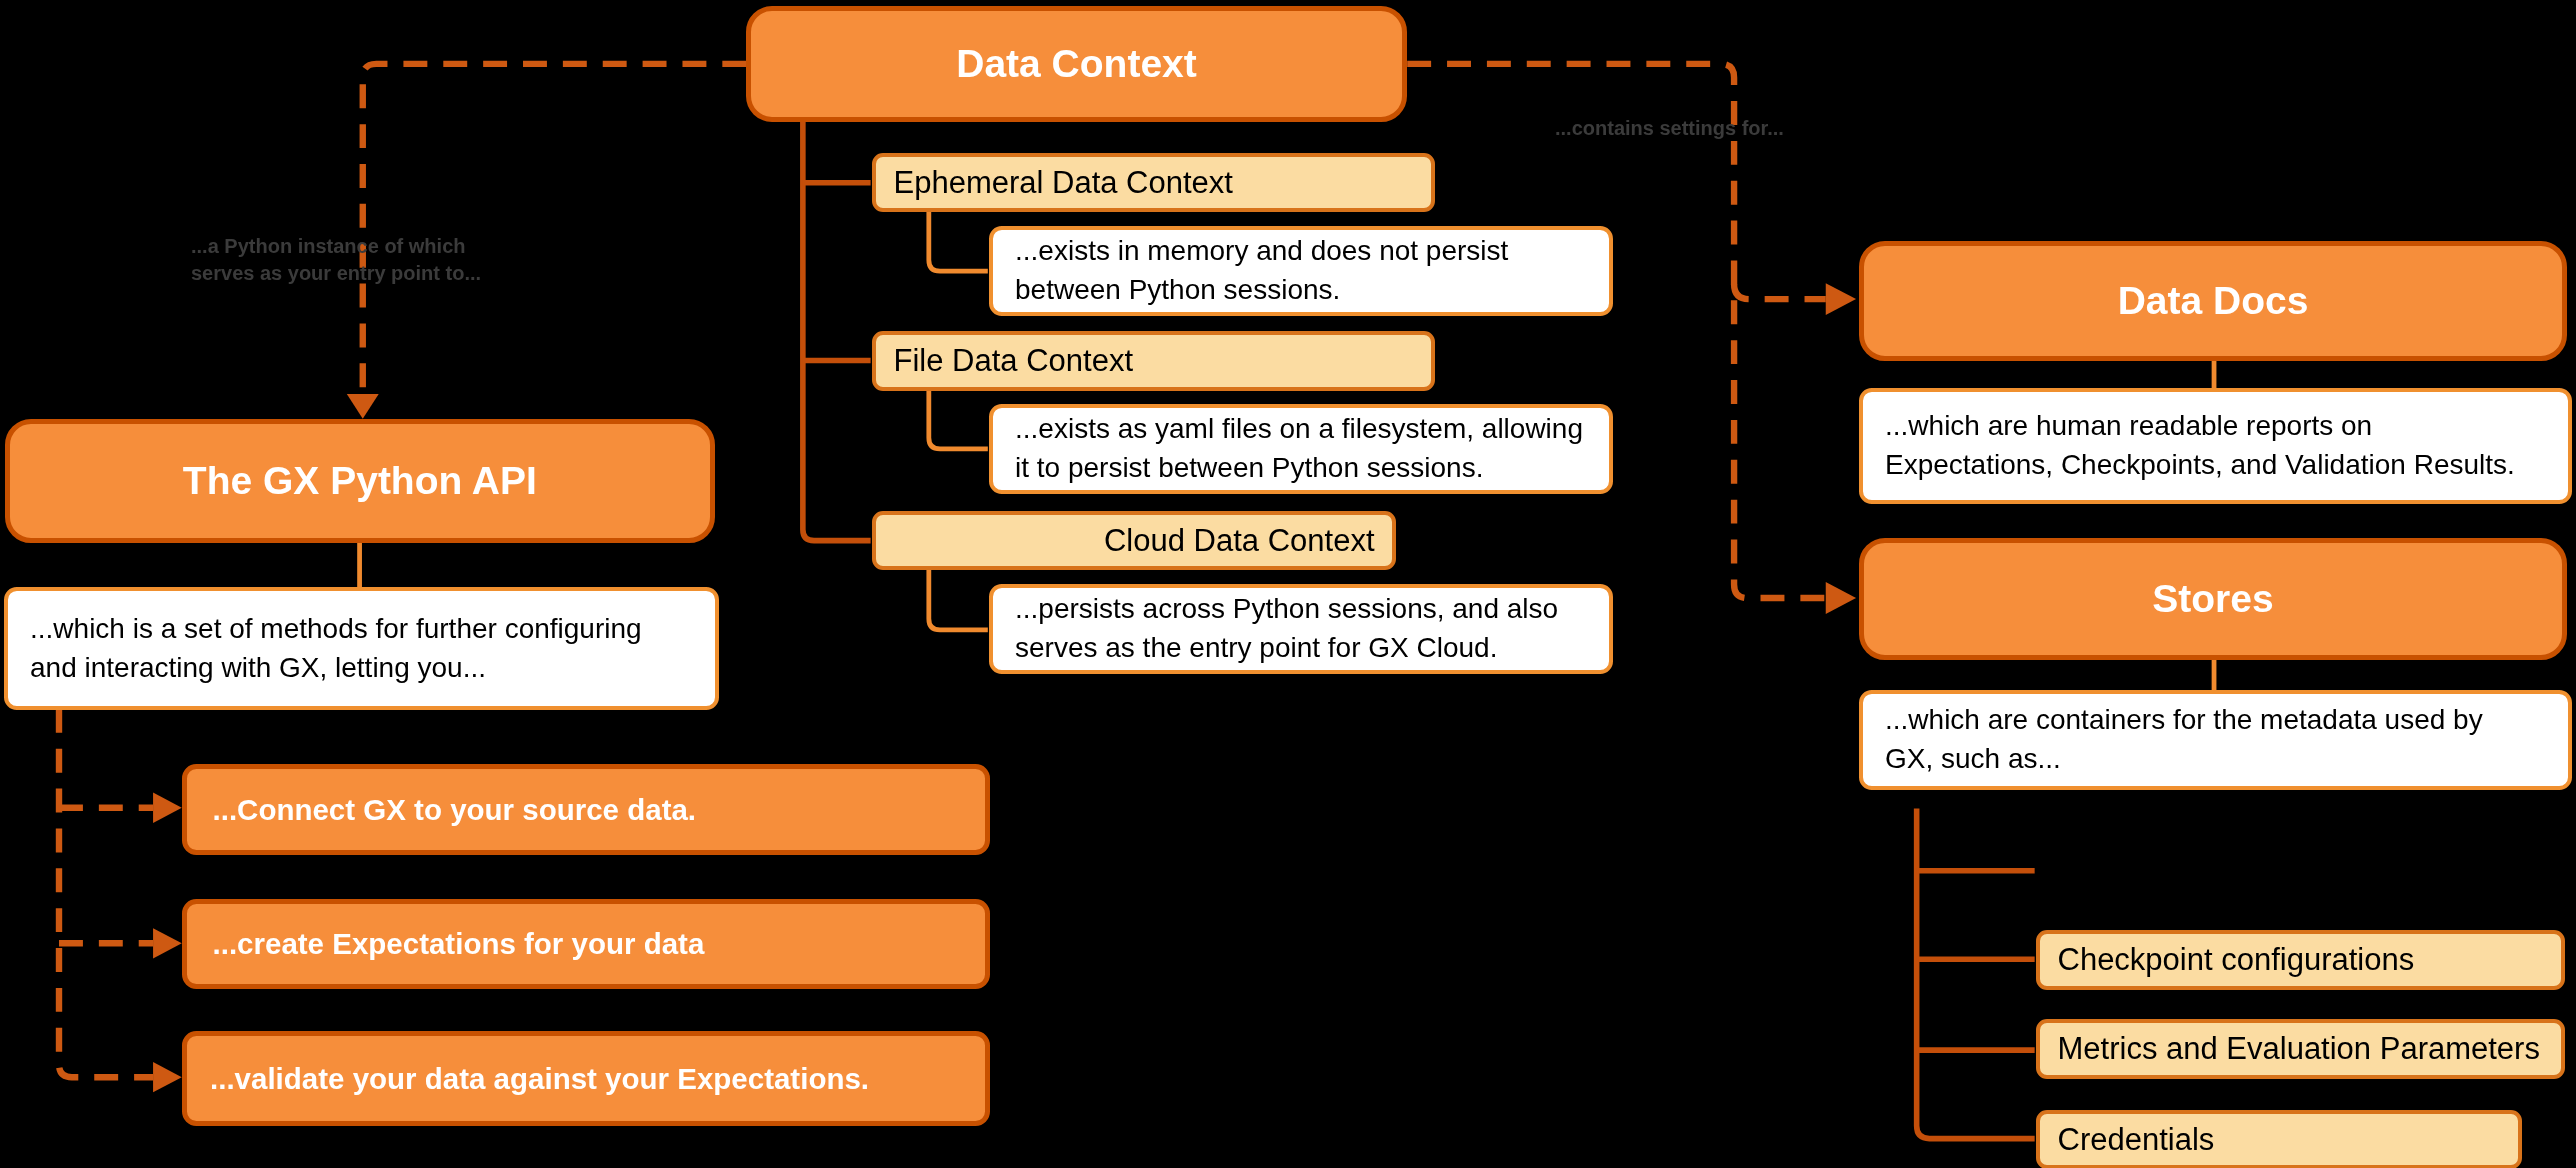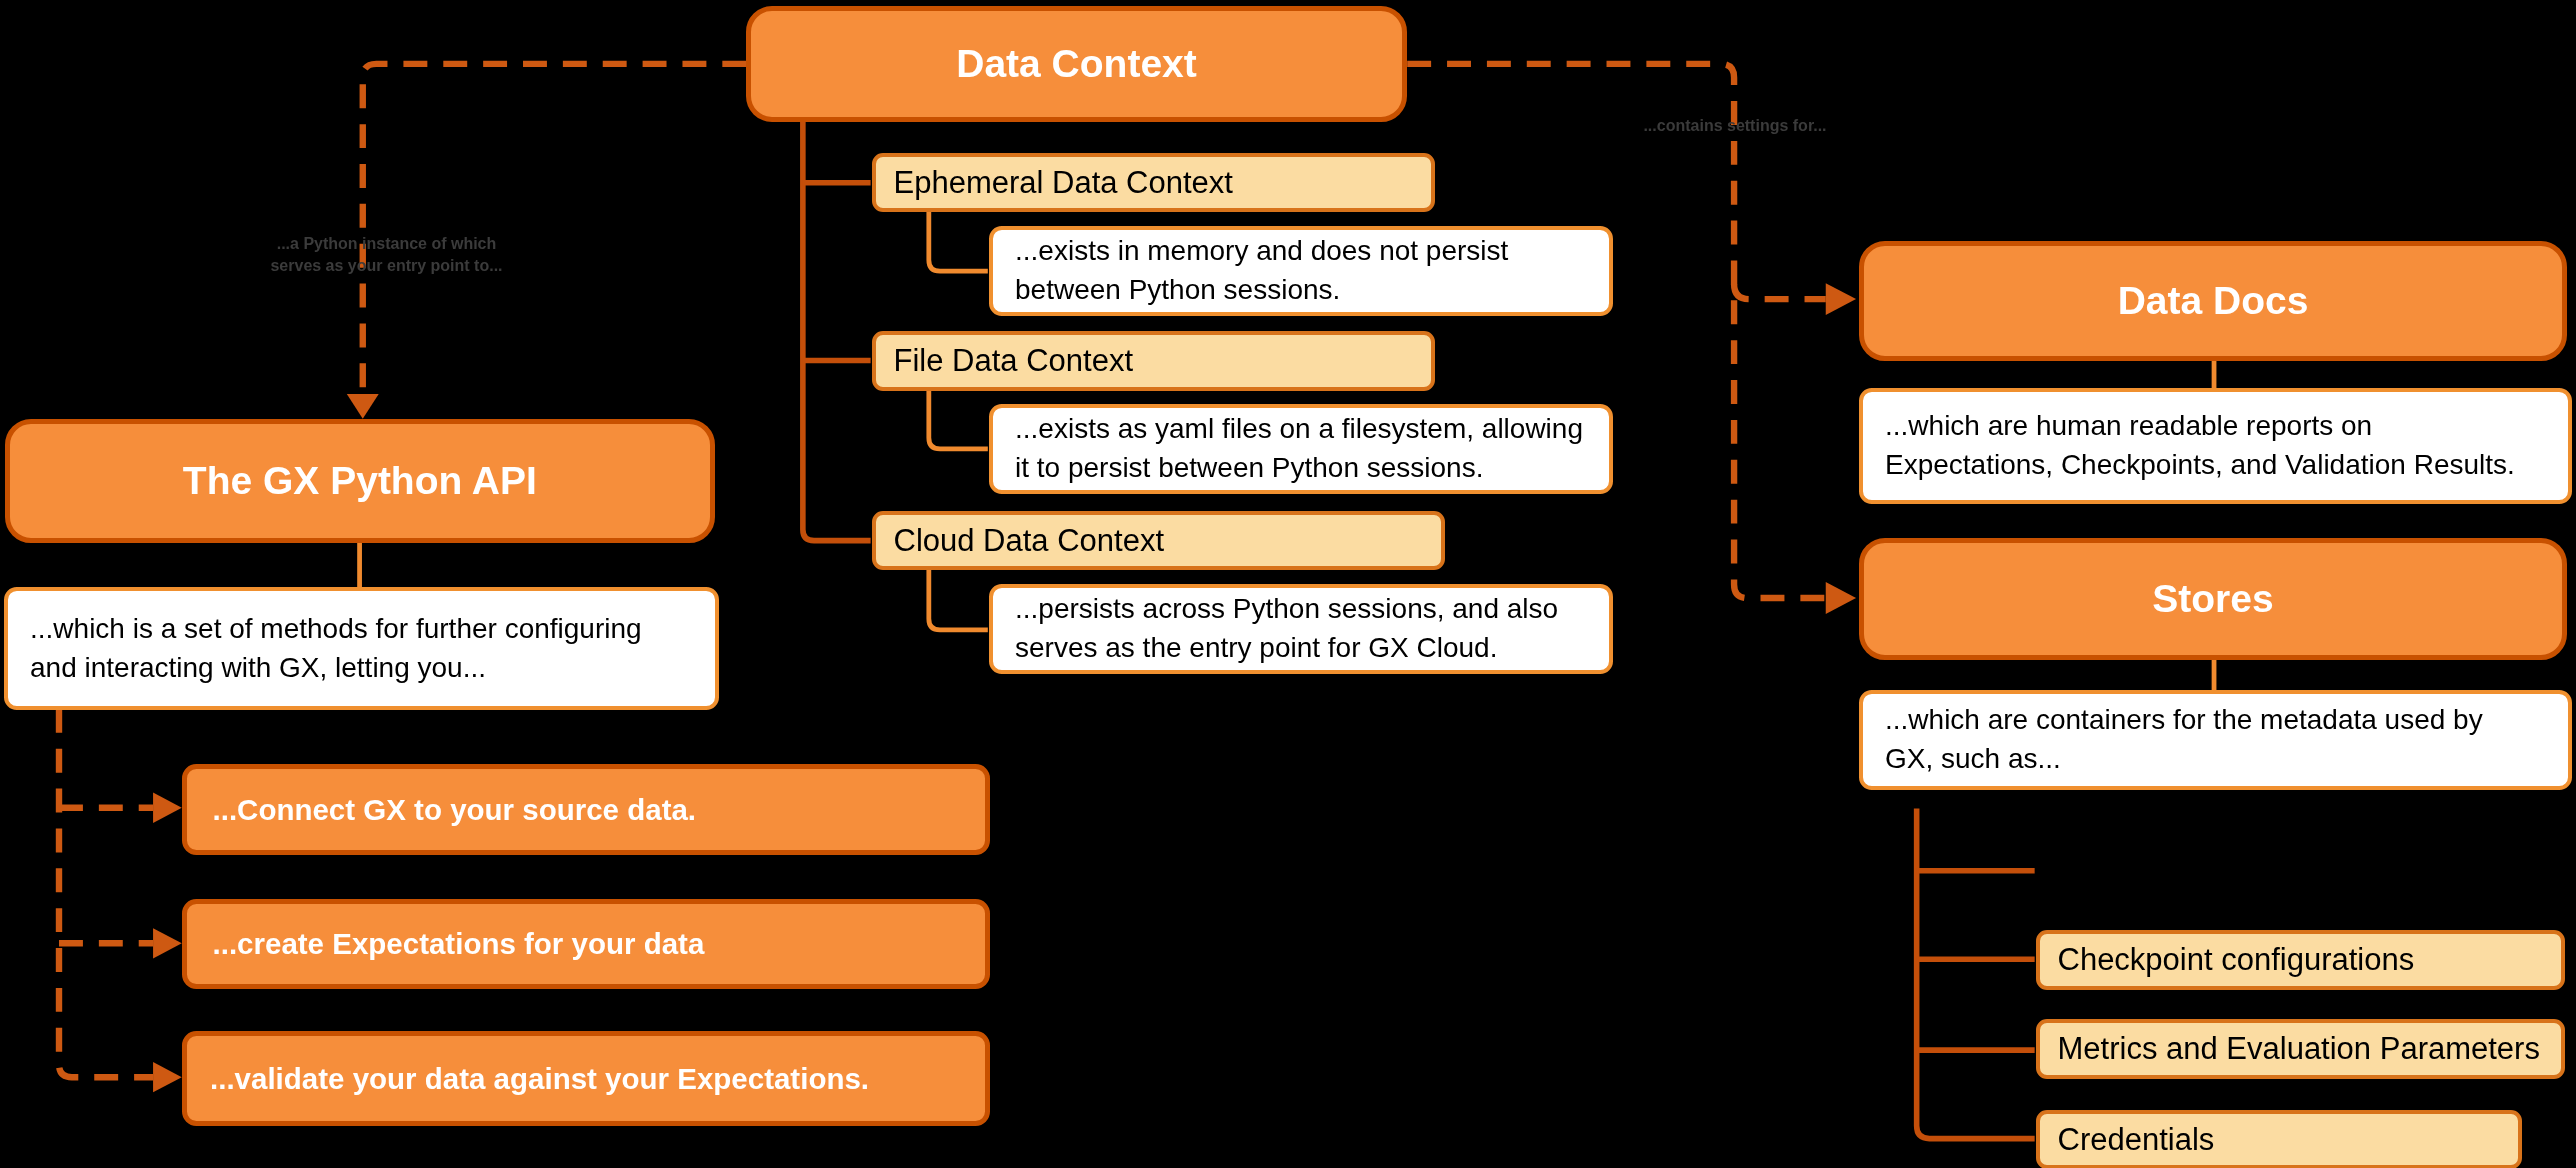--- a/index.html
+++ b/index.html
@@ -41,22 +41,22 @@
     border:4px solid var(--desc-border);
     border-radius:12.8px;
     color:var(--body-text);
     font-size:28px;line-height:1.38;
     padding:0 22px;
     white-space:pre-line;
   }
   .annotation{
     position:absolute;
     color:var(--annotation-text);
-    font-weight:bold;font-size:16px;line-height:1.35;
-    text-align:center;white-space:pre-line;
+    font-weight:bold;font-size:20px;line-height:1.35;
+    white-space:pre-line;
   }
 </style>
 </head>
 <body>
 
 <div id="stage" style="--background: #000000; --node-fill: #F68E3B; --node-border: #C85100; --leaf-fill: #FBDCA2; --leaf-border: #D8731A; --desc-fill: #FFFFFF; --desc-border: #F0902F; --line-dark: #C44F0A; --line-light: #F08A2E; --line-dashed: #CE5912; --title-text: #FFFFFF; --body-text: #000000; --annotation-text: #3B3B3B;">
 
   <svg id="connector-layer" viewBox="0 0 3231 1466" xmlns="http://www.w3.org/2000/svg">
 
     <path d="M 936 80 L 472 80 Q 455 80 455 97 L 455 496" fill="none" style="stroke:var(--line-dashed)" stroke-width="8" stroke-dasharray="30 20"></path>
@@ -107,21 +107,21 @@
   </div>
 
   <div class="box leaf-box" style="left:872px;top:331px;width:563px;height:60px;">
     <span>File Data Context</span>
   </div>
   <div class="box desc-box" style="left:989px;top:404px;width:624px;height:90px;">
     <span>...exists as yaml files on a filesystem, allowing
 it to persist between Python sessions.</span>
   </div>
 
-  <div class="box leaf-box" style="left:872px;top:511px;width:573px;height:59px;">
+  <div class="box leaf-box" style="left:872px;top:511px;width:524px;height:59px;justify-content:flex-end;">
     <span>Cloud Data Context</span>
   </div>
   <div class="box desc-box" style="left:989px;top:584px;width:624px;height:90px;">
     <span>...persists across Python sessions, and also
 serves as the entry point for GX Cloud.</span>
   </div>
 
   <div class="annotation" style="left:191px;top:233px;width:391px;">...a Python instance of which
 serves as your entry point to...</div>
   <div class="annotation" style="left:1555px;top:115px;width:360px;">...contains settings for...</div>

